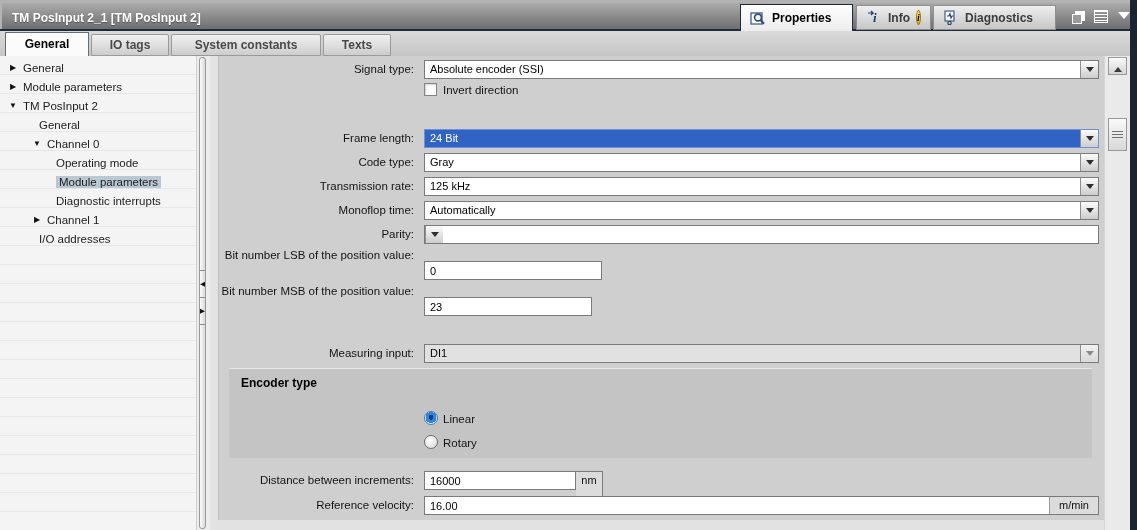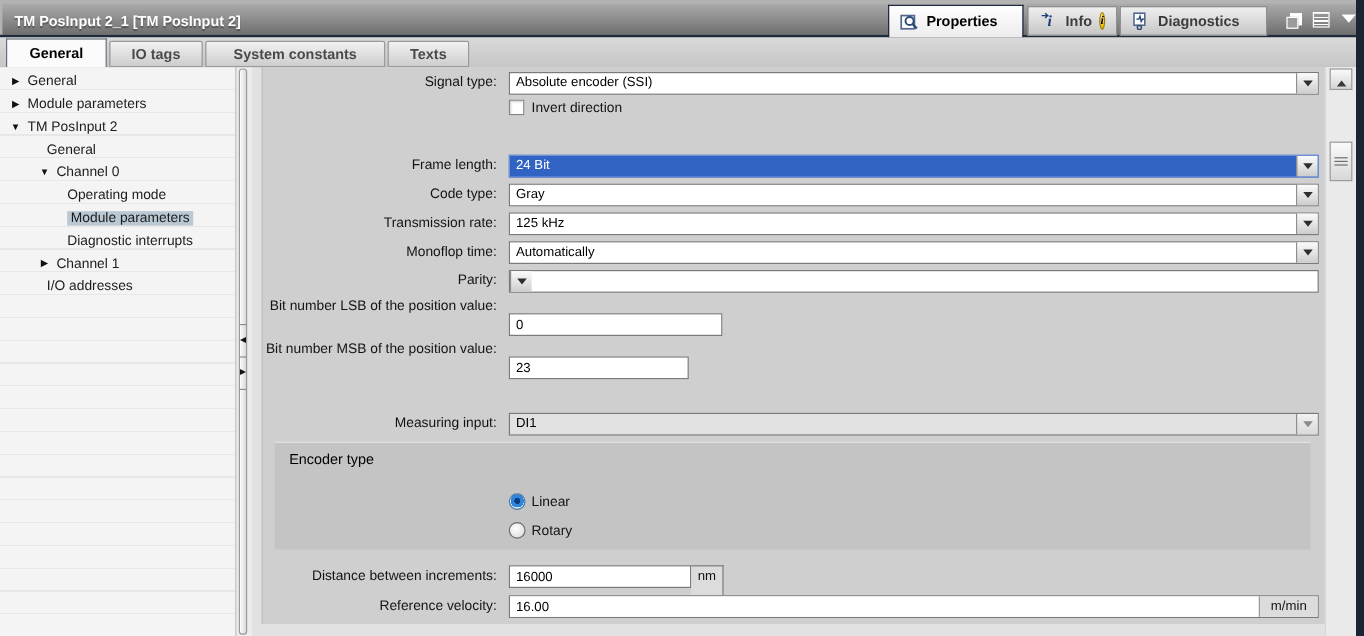--- a/index.html
+++ b/index.html
@@ -101,21 +101,21 @@
          border:1px solid #7a7a7a;background:#fff;box-sizing:border-box;}
   .vfield input{flex:1;border:none;outline:none;background:#fff;
          font:11px "Liberation Sans",sans-serif;padding:0 5px;min-width:0;}
   .vfield .unit{width:48px;background:#dcdcdc;border-left:1px solid #9a9a9a;
          font-size:11px;text-align:center;line-height:17px;color:#111;}
   .chk{position:absolute;width:13px;height:13px;background:#fff;border:1px solid #858585;
          box-shadow:inset 1px 1px 2px rgba(0,0,0,.18);box-sizing:border-box;cursor:pointer;}
   .chklabel{position:absolute;font-size:11.5px;color:#141414;}
   .section{position:absolute;left:10px;top:312px;width:863px;height:90px;
          background:#c4c4c4;border-top:1px solid #e6e6e6;box-sizing:border-box;}
-  .sectitle{position:absolute;left:12px;top:7px;font-size:12px;font-weight:normal;color:#000;}
+  .sectitle{position:absolute;left:12px;top:7px;font-size:12px;font-weight:bold;color:#000;}
   .radio{position:absolute;width:14px;height:14px;border-radius:50%;box-sizing:border-box;
          border:1px solid #6e6e6e;background:radial-gradient(circle at 40% 35%,#ffffff,#d6d6d6);cursor:pointer;}
   .radio.on{border-color:#4a7ba6;
          background:radial-gradient(circle at 50% 45%,#0d3d7c 0 2.5px,#2f84dc 2.5px 5.5px,#cfe9fb 5.5px);}
   .radlabel{position:absolute;font-size:11.5px;color:#141414;}
   
   .vscroll{position:absolute;top:56px;left:1104px;width:26px;height:474px;
          background:#eaeaea;border-left:1px solid #d6d6d6;box-sizing:border-box;}
   .sbtn{position:absolute;top:1px;left:3px;width:19px;height:18px;
          background:linear-gradient(#fafafa,#d5d5d5);border:1px solid #9a9a9a;
@@ -265,21 +265,21 @@
 
       <label class="flabel" style="top:172px">Parity:</label>
       <div class="combo" style="top:169px">
         <div class="dd"></div>
       </div>
 
       <label class="flabel" style="top:193px">Bit number LSB of the position value:</label>
       <input class="tinput" style="top: 205px; width: 178px;" value="0">
 
       <label class="flabel" style="top:229px">Bit number MSB of the position value:</label>
-      <input class="tinput" style="top: 241px; width: 150px;" value="23">
+      <input class="tinput" style="top: 241px; width: 168px;" value="23">
 
       <label class="flabel" style="top:291px">Measuring input:</label>
       <div class="combo disabled" style="top:288px">
         <div class="val">DI1</div>
         <div class="dd"></div>
       </div>
 
       <div class="section">
         <div class="sectitle">Encoder type</div>
         <span class="radio on" style="left:195px;top:42px"></span>

